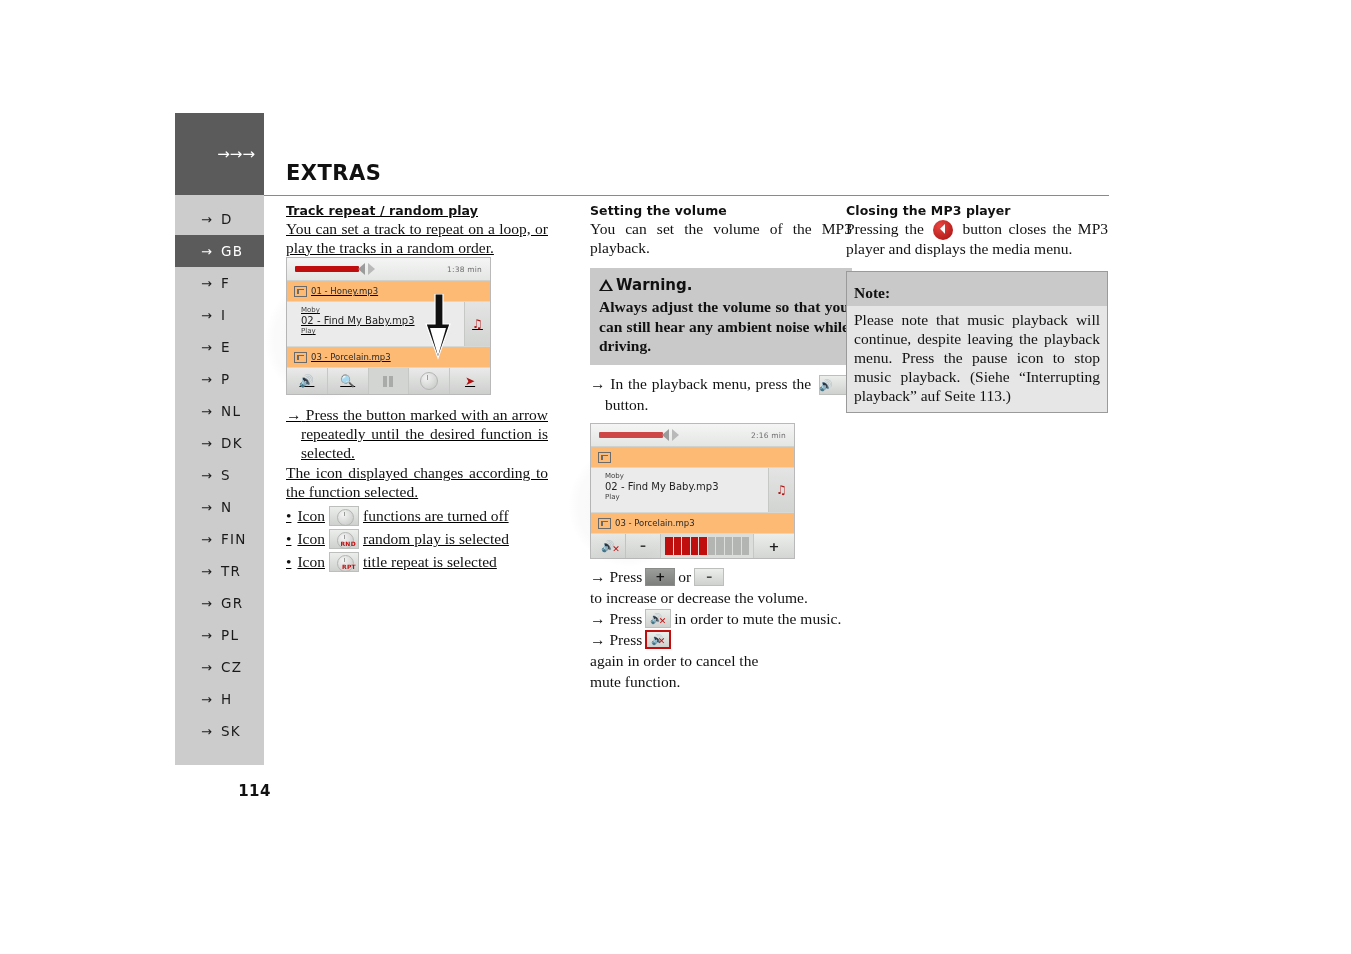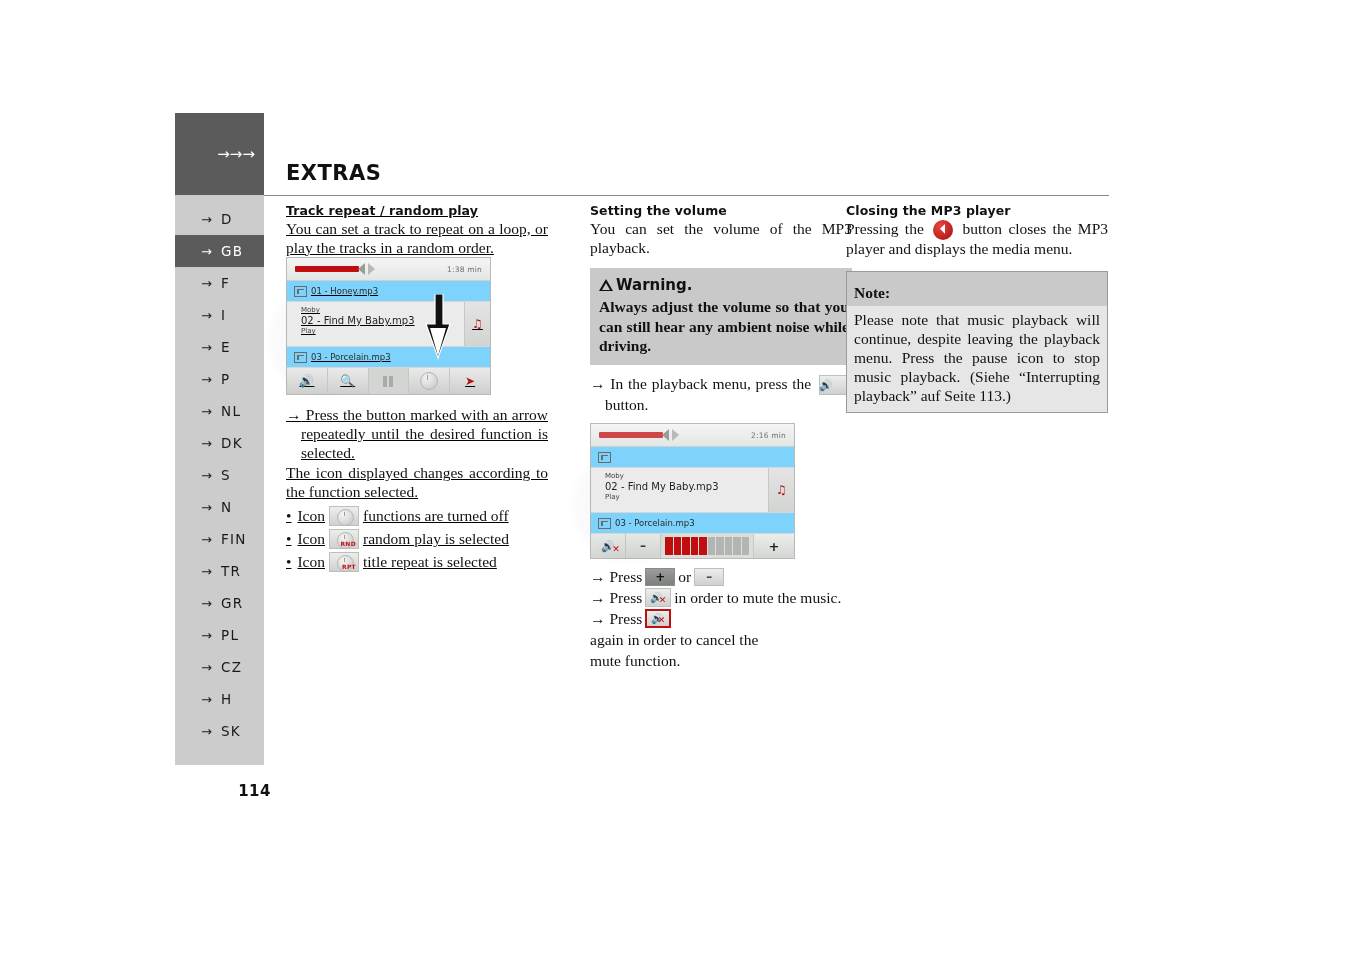--- a/index.html
+++ b/index.html
@@ -273,21 +273,21 @@
     letter-spacing: 0.2px;
   }
   .dev-row {
     height: 20px;
     display: flex;
     align-items: center;
     padding-left: 7px;
     border-bottom: 1px solid #d6d8d6;
     font-size: 8.5px;
     color: #2b2b2b;
-    background: #7dd3fc;
+    background: #fdba74;
     position: relative;
     z-index: 2;
   }
   .dev-row .glyph {
     width: 11px; height: 9px;
     margin-right: 4px;
     border: 1px solid #6a6a6a;
     position: relative;
     flex: none;
   }
@@ -791,20 +791,21 @@
       <div class="inline-flex-line">
         <span style="margin-right:4px;">→</span>
         <span>Press</span>
         <span class="chip chip-pm dark">
           <span class="sym">+</span>
         </span>
         <span>or</span>
         <span class="chip chip-pm light">
           <span class="sym">–</span>
         </span>
+        <span style="flex:1 1 100%;">to increase or decrease the volume.</span>
       </div>
 
       <div class="inline-flex-line">
         <span style="margin-right:4px;">→</span>
         <span>Press</span>
         <span class="chip chip-mute">
           <span class="s">🔊</span>
             <span class="x">✕</span>
         </span>
         <span>in order to mute the music.</span>

